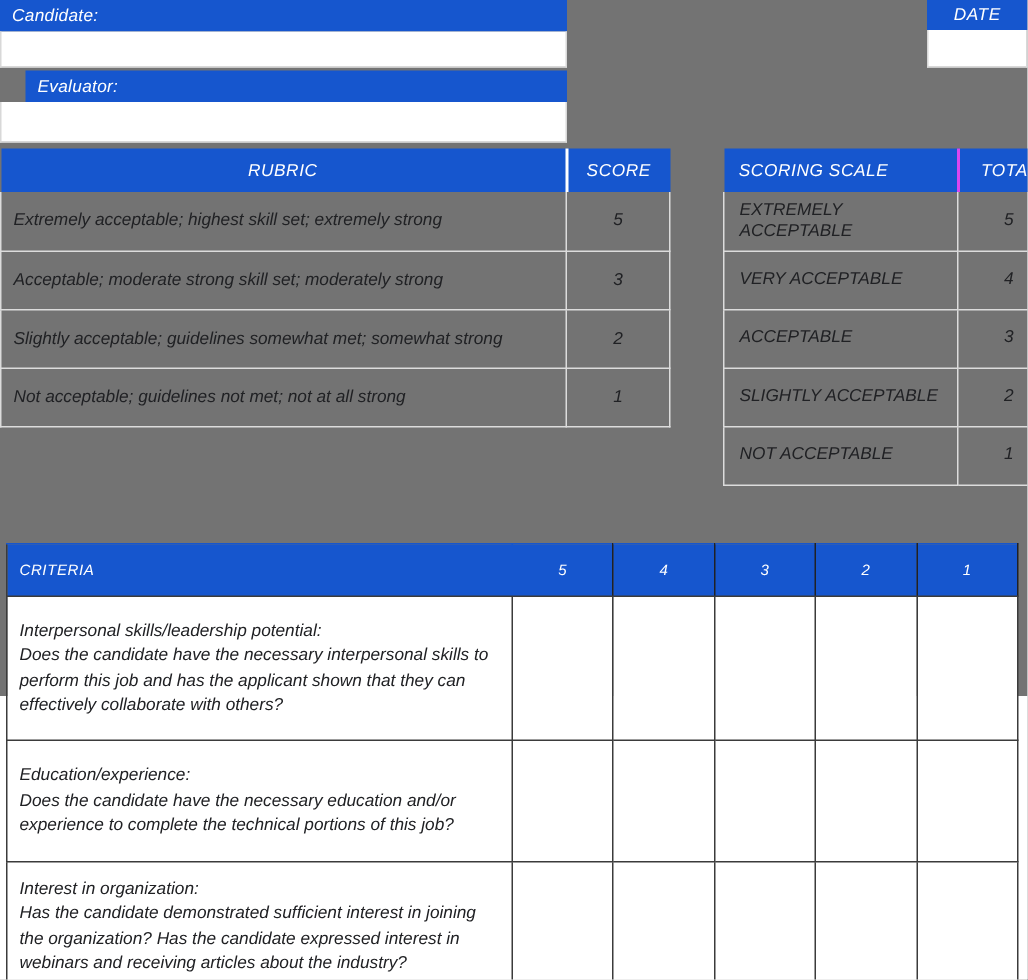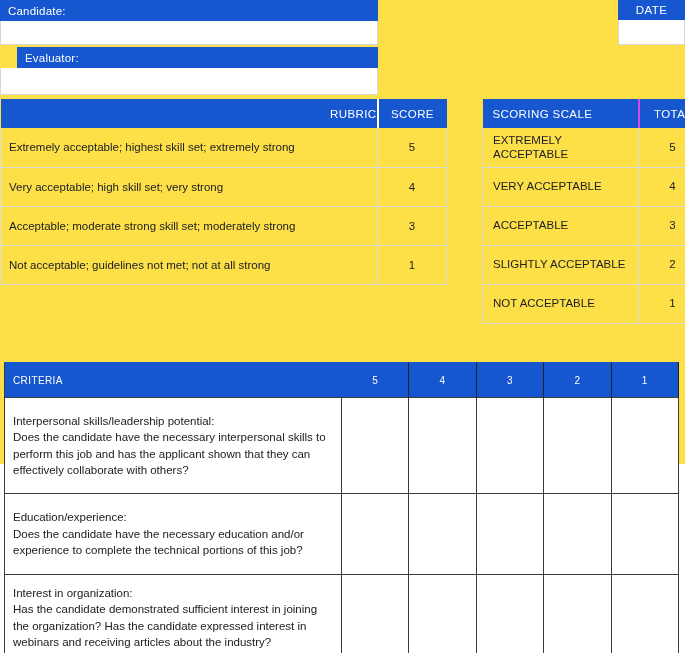--- a/index.html
+++ b/index.html
@@ -9,21 +9,22 @@
     height: 653px;
     background: #ffffff;
     font-family: "Liberation Sans", sans-serif;
     overflow: hidden;
   }
 
   #page {
     position: relative;
     width: 685px;
     height: 464px;
-    background: #fde047;
+    background: #737373;
+    font-style: italic;
   }
 
   
   .hdr {
     background: #1656CE;
     color: #ffffff;
     font-size: 11.5px;
     letter-spacing: 0.35px;
     display: flex;
     align-items: center;
@@ -93,21 +94,21 @@
   #rubric-table col.c-desc  { width: 377px; }
   #rubric-table col.c-score { width: 69px; }
 
   #rubric-table th {
     background: #1656CE;
     color: #ffffff;
     font-size: 11.5px;
     font-weight: normal;
     letter-spacing: 0.4px;
     height: 29px;
-    text-align: right;
+    text-align: center;
     padding: 0 0 0 0;
     border: none;
   }
   #rubric-table th.num { text-align: center; padding: 3px; }
   #rubric-table th.num-sep { border-left: 2px solid #ffffff; }
 
   #rubric-table td {
     border: 1px solid #dcdcdc;
     border-top: none;
     height: 39px;
@@ -236,26 +237,26 @@
         <th>RUBRIC</th>
         <th class="num num-sep">SCORE</th>
       </tr>
     </thead>
     <tbody>
       <tr class="table-row">
         <td>Extremely acceptable; highest skill set; extremely strong</td>
         <td class="num">5</td>
       </tr>
       <tr class="table-row">
-        <td>Very acceptable; high skill set; very strong</td>
-        <td class="num">4</td>
-      </tr>
-      <tr class="table-row">
         <td>Acceptable; moderate strong skill set; moderately strong</td>
         <td class="num">3</td>
+      </tr>
+      <tr class="table-row">
+        <td>Slightly acceptable; guidelines somewhat met; somewhat strong</td>
+        <td class="num">2</td>
       </tr>
       <tr class="table-row">
         <td>Not acceptable; guidelines not met; not at all strong</td>
         <td class="num">1</td>
       </tr>
     </tbody>
   </table>
 
   <table id="scale-table">
     <colgroup>

